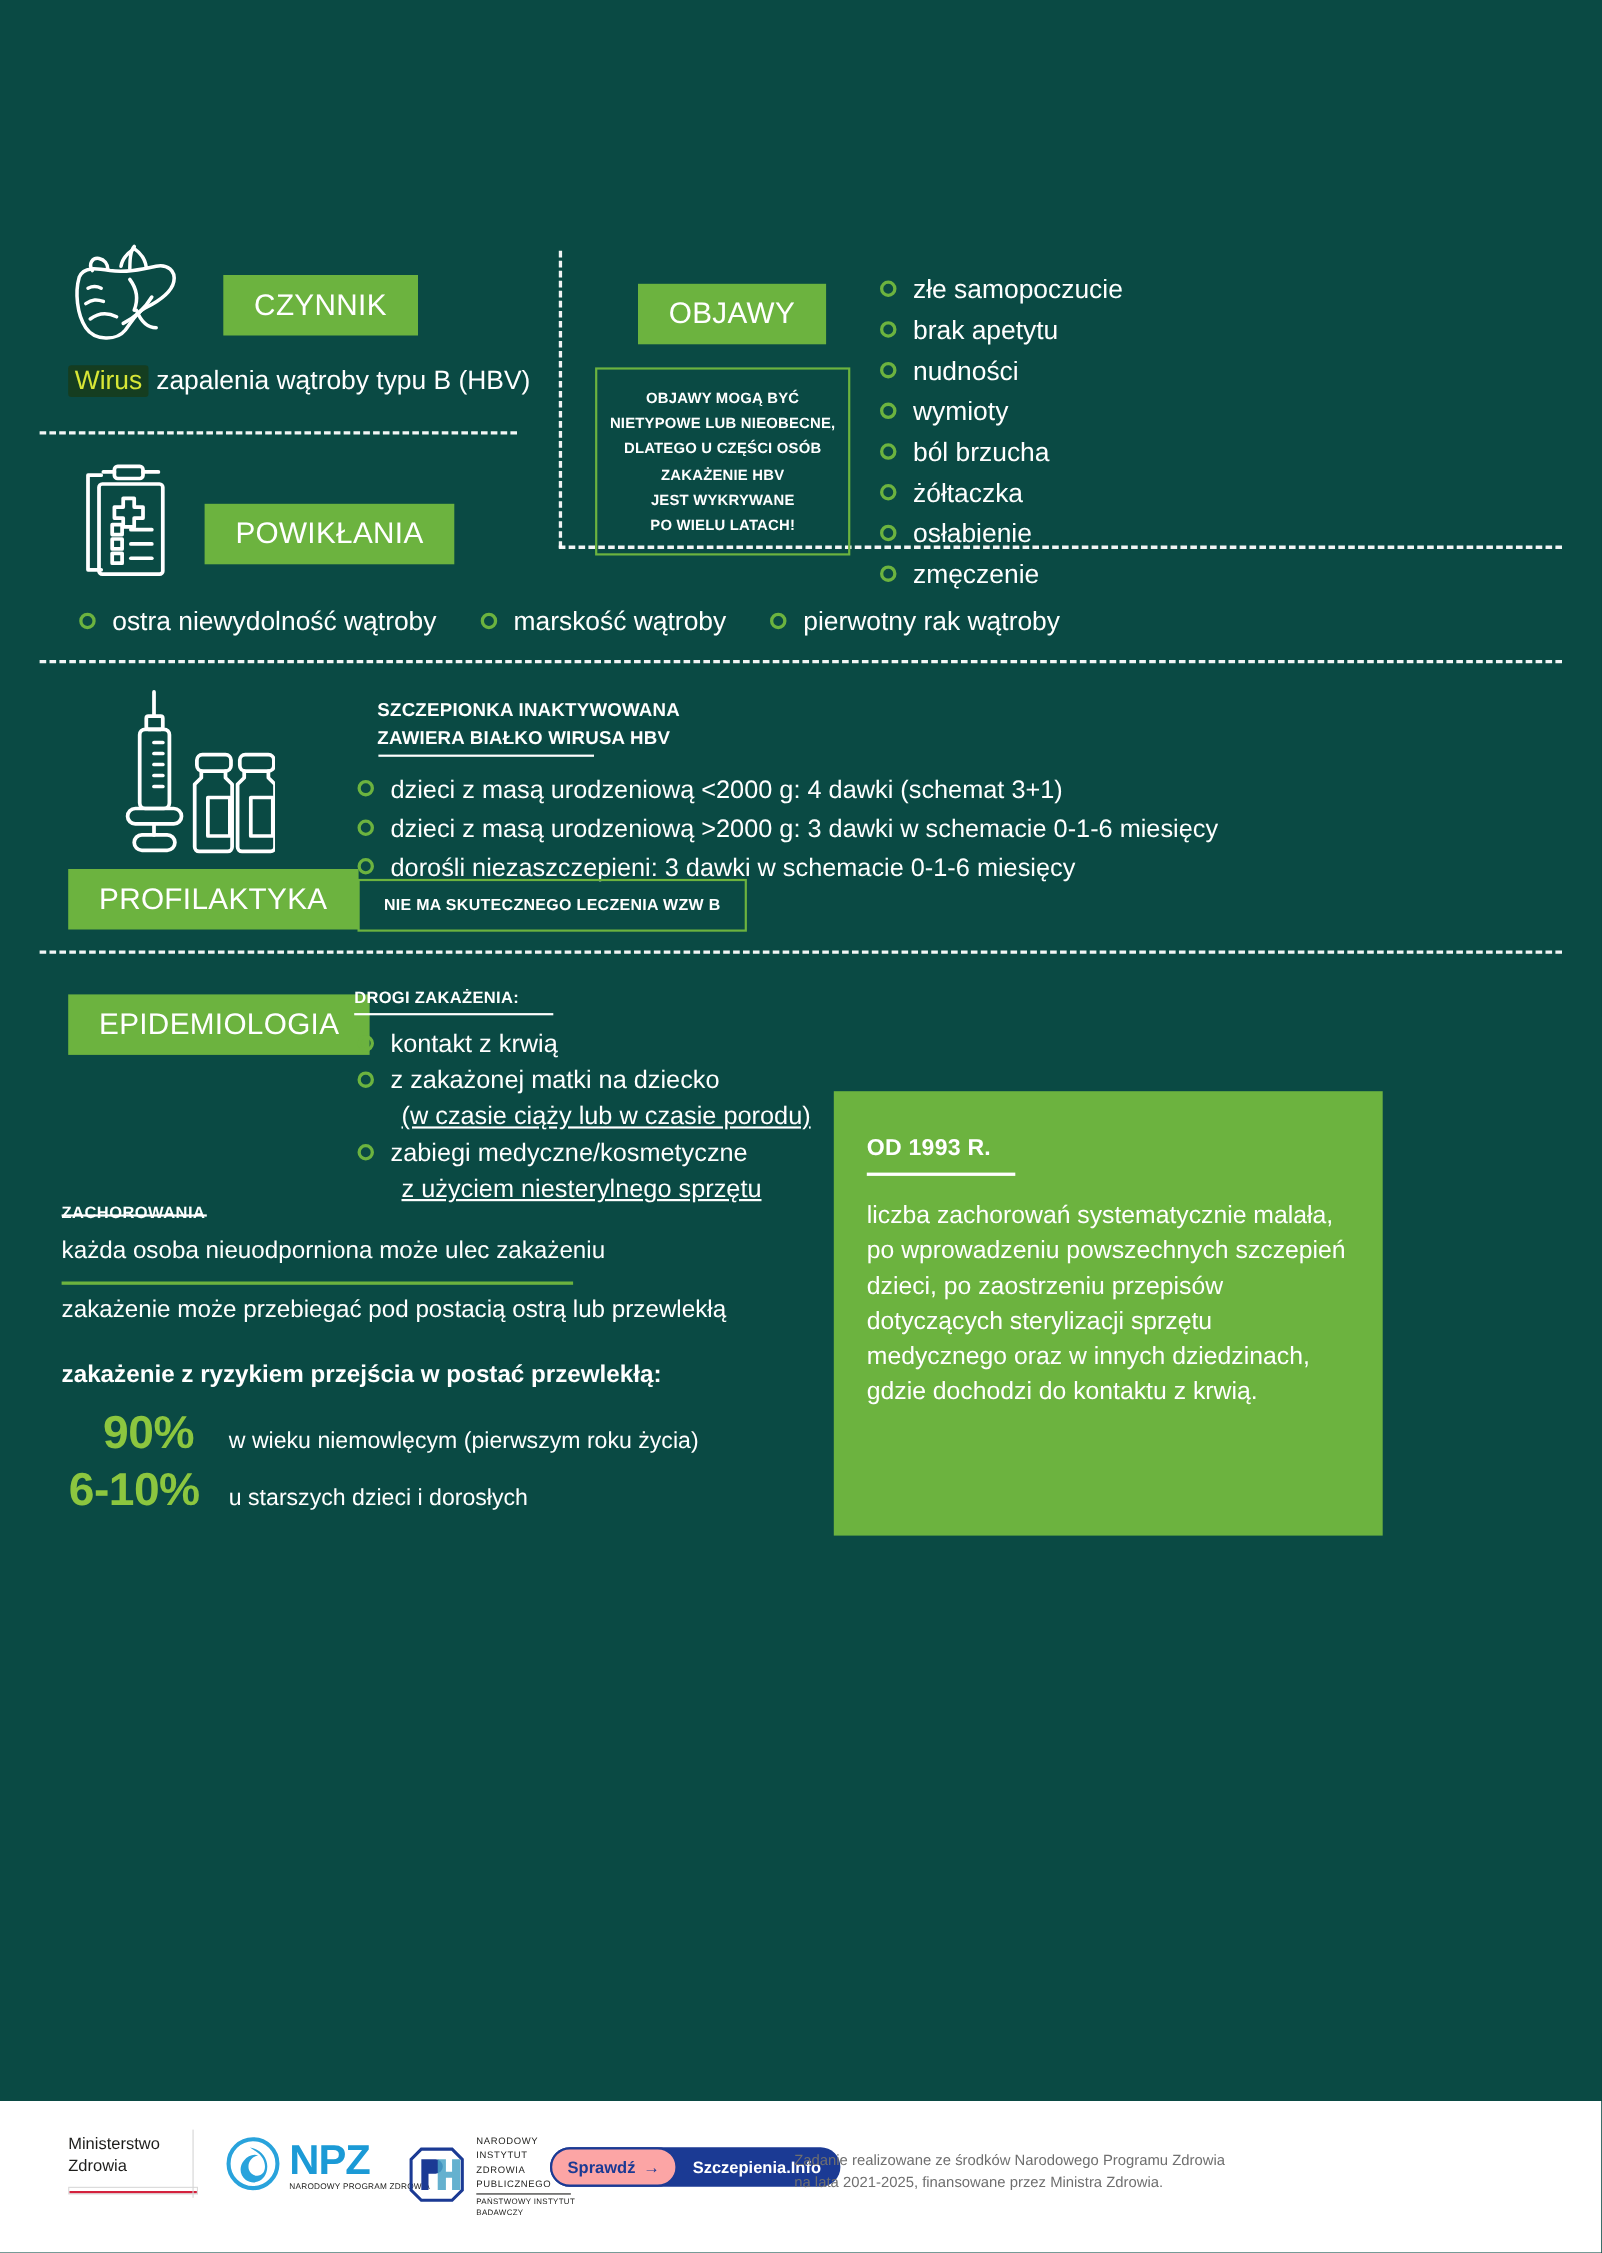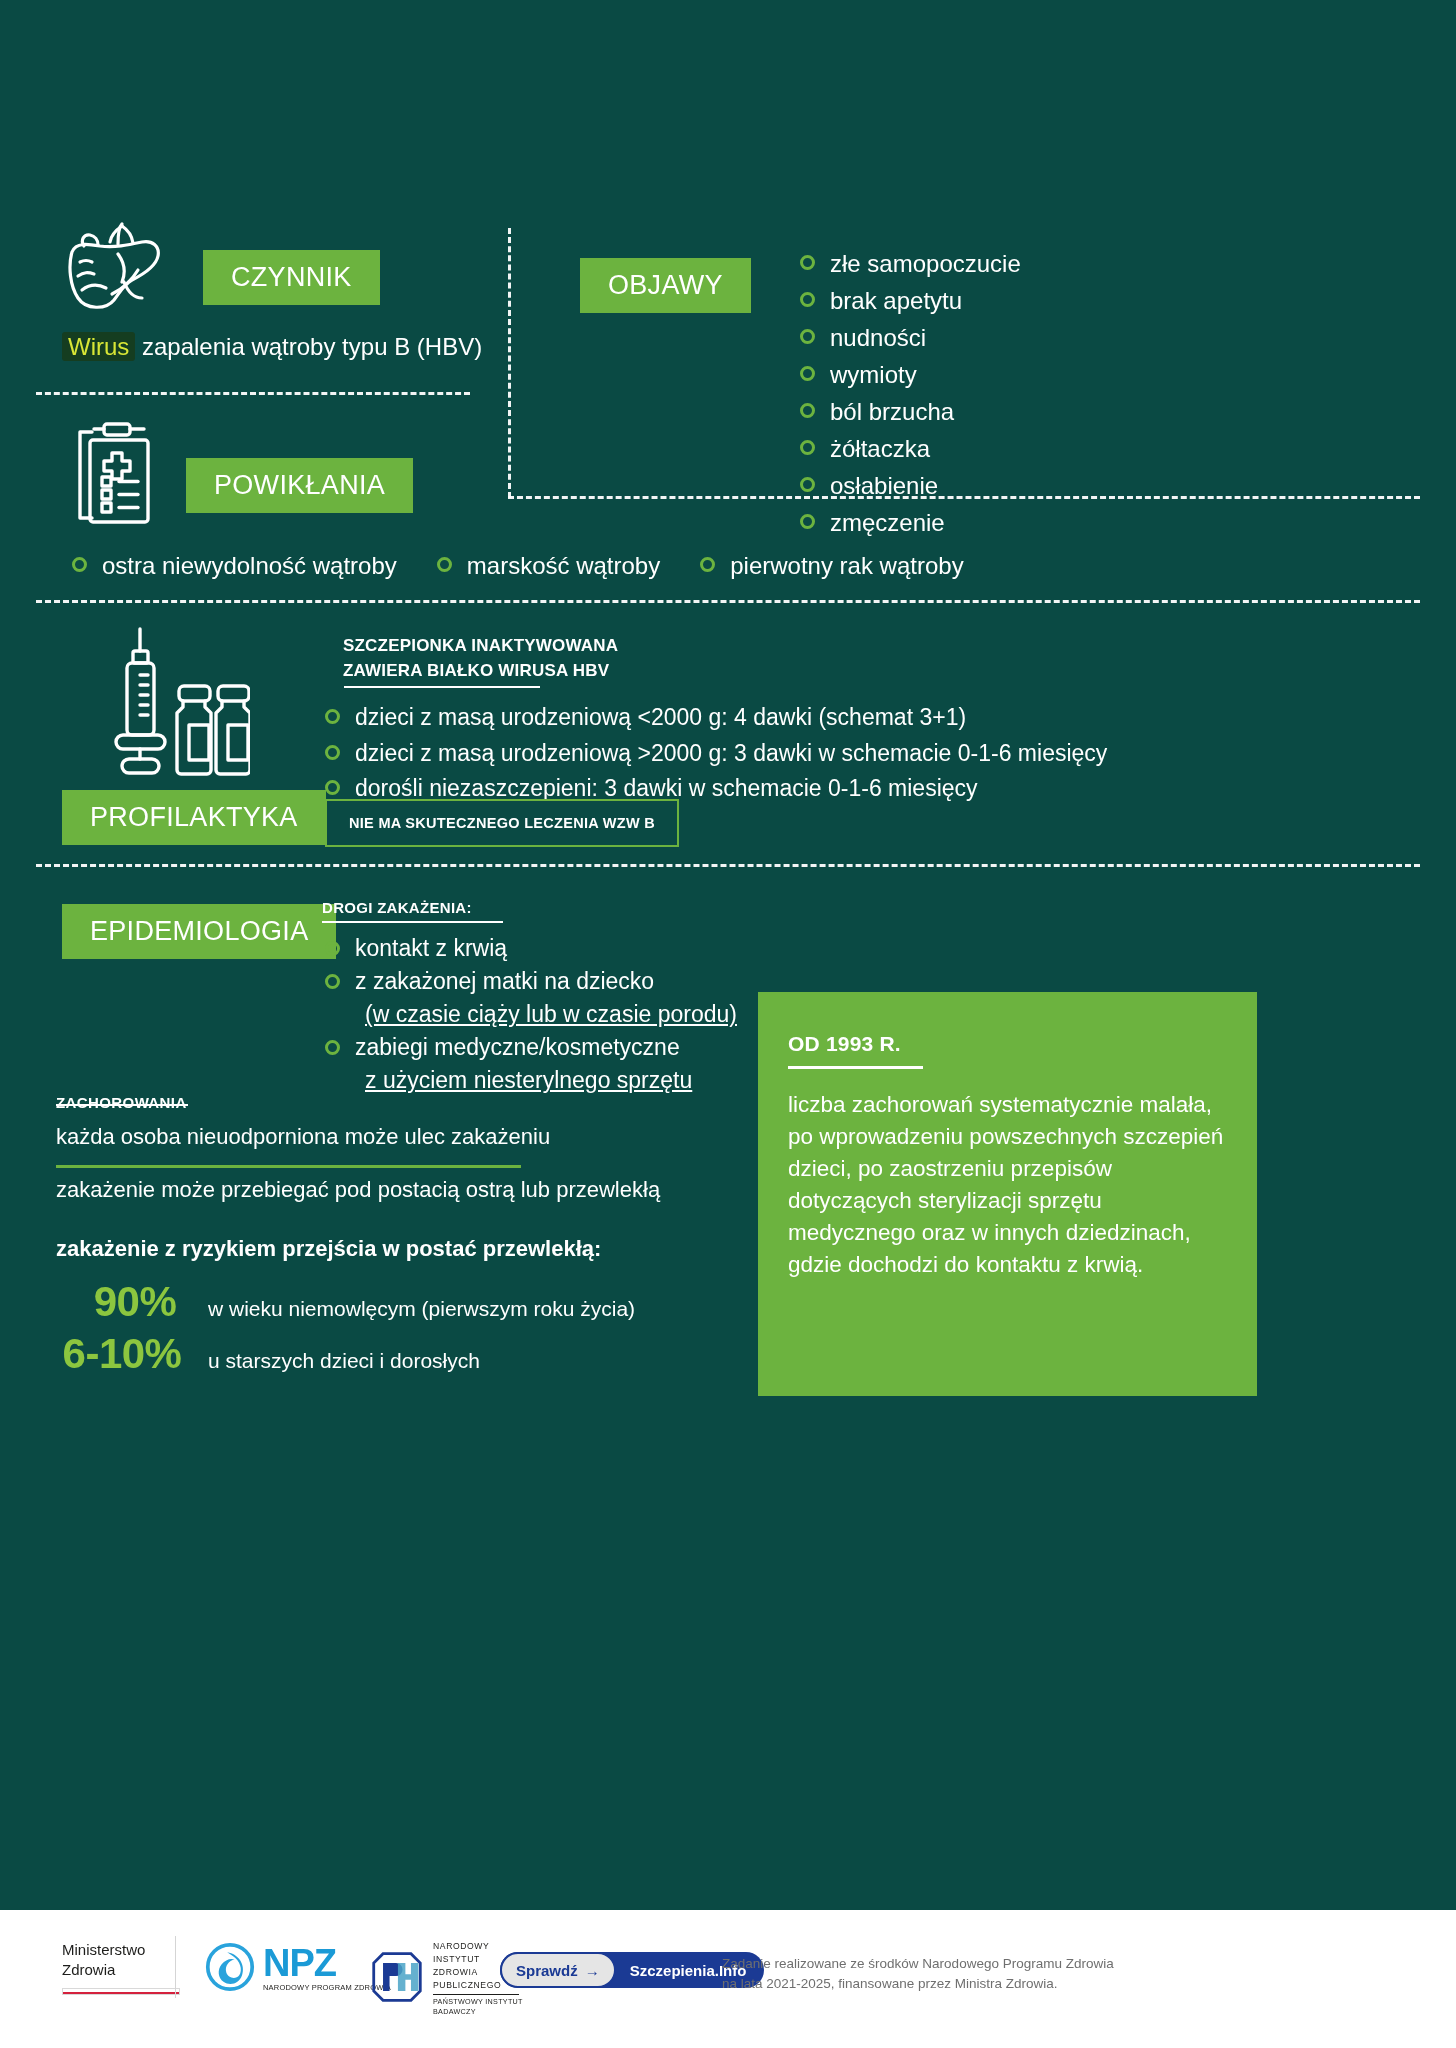--- a/index.html
+++ b/index.html
@@ -170,21 +170,21 @@
   .pzh-txt .b { font-weight: 400; }
   .pzh-txt .small { font-size: 7.2px; letter-spacing: .3px; }
   .pzh-underline { width: 86px; height: 1px; background: #1d1d1b; margin: 2px 0 2px 0; }
   .chip {
     position: absolute; left: 500px; top: 42px;
     display: flex; align-items: center;
     background: #1b3a94; border-radius: 20px; height: 36px;
     padding-right: 18px;
   }
   .chip-left {
-    background: #e5e5e5; border: 2px solid #1b3a94; border-radius: 20px;
+    background: #fca5a5; border: 2px solid #1b3a94; border-radius: 20px;
     height: 36px; display: flex; align-items: center; gap: 7px; padding: 0 14px;
     color: #1b3a94; font-size: 15px; font-weight: 800;
   }
   .chip-right { color: #ffffff; font-size: 15px; font-weight: 800; padding-left: 14px; }
   .f-note {
     position: absolute; left: 722px; top: 44px;
     color: #6f6f6f; font-size: 13.5px; line-height: 1.45;
   }
 </style>
 </head>
@@ -213,20 +213,28 @@
     <span class="hl">Wirus</span><span> zapalenia wątroby typu B (HBV)</span>
   </div>
 
   <div class="dash-h" style="left:36px; top:392px; width:434px;"></div>
   <div class="dash-v" style="left:508px; top:228px; height:270px;"></div>
   <div class="dash-h" style="left:508px; top:496px; width:912px;"></div>
   <div class="dash-h" style="left:36px; top:600px; width:1384px;"></div>
   <div class="dash-h" style="left:36px; top:864px; width:1384px;"></div>
 
   <div class="badge sec-title-lg objawy-badge">OBJAWY</div>
+  <div class="objawy-box">
+    <div>OBJAWY MOGĄ BYĆ</div>
+    <div>NIETYPOWE LUB NIEOBECNE,</div>
+    <div>DLATEGO U CZĘŚCI OSÓB</div>
+    <div>ZAKAŻENIE HBV</div>
+    <div>JEST WYKRYWANE</div>
+    <div>PO WIELU LATACH!</div>
+  </div>
   <ul class="bullet-list objawy-list">
     <li><span class="ring"></span><span>złe samopoczucie</span></li>
     <li><span class="ring"></span><span>brak apetytu</span></li>
     <li><span class="ring"></span><span>nudności</span></li>
     <li><span class="ring"></span><span>wymioty</span></li>
     <li><span class="ring"></span><span>ból brzucha</span></li>
     <li><span class="ring"></span><span>żółtaczka</span></li>
     <li><span class="ring"></span><span>osłabienie</span></li>
     <li><span class="ring"></span><span>zmęczenie</span></li>
   </ul>

